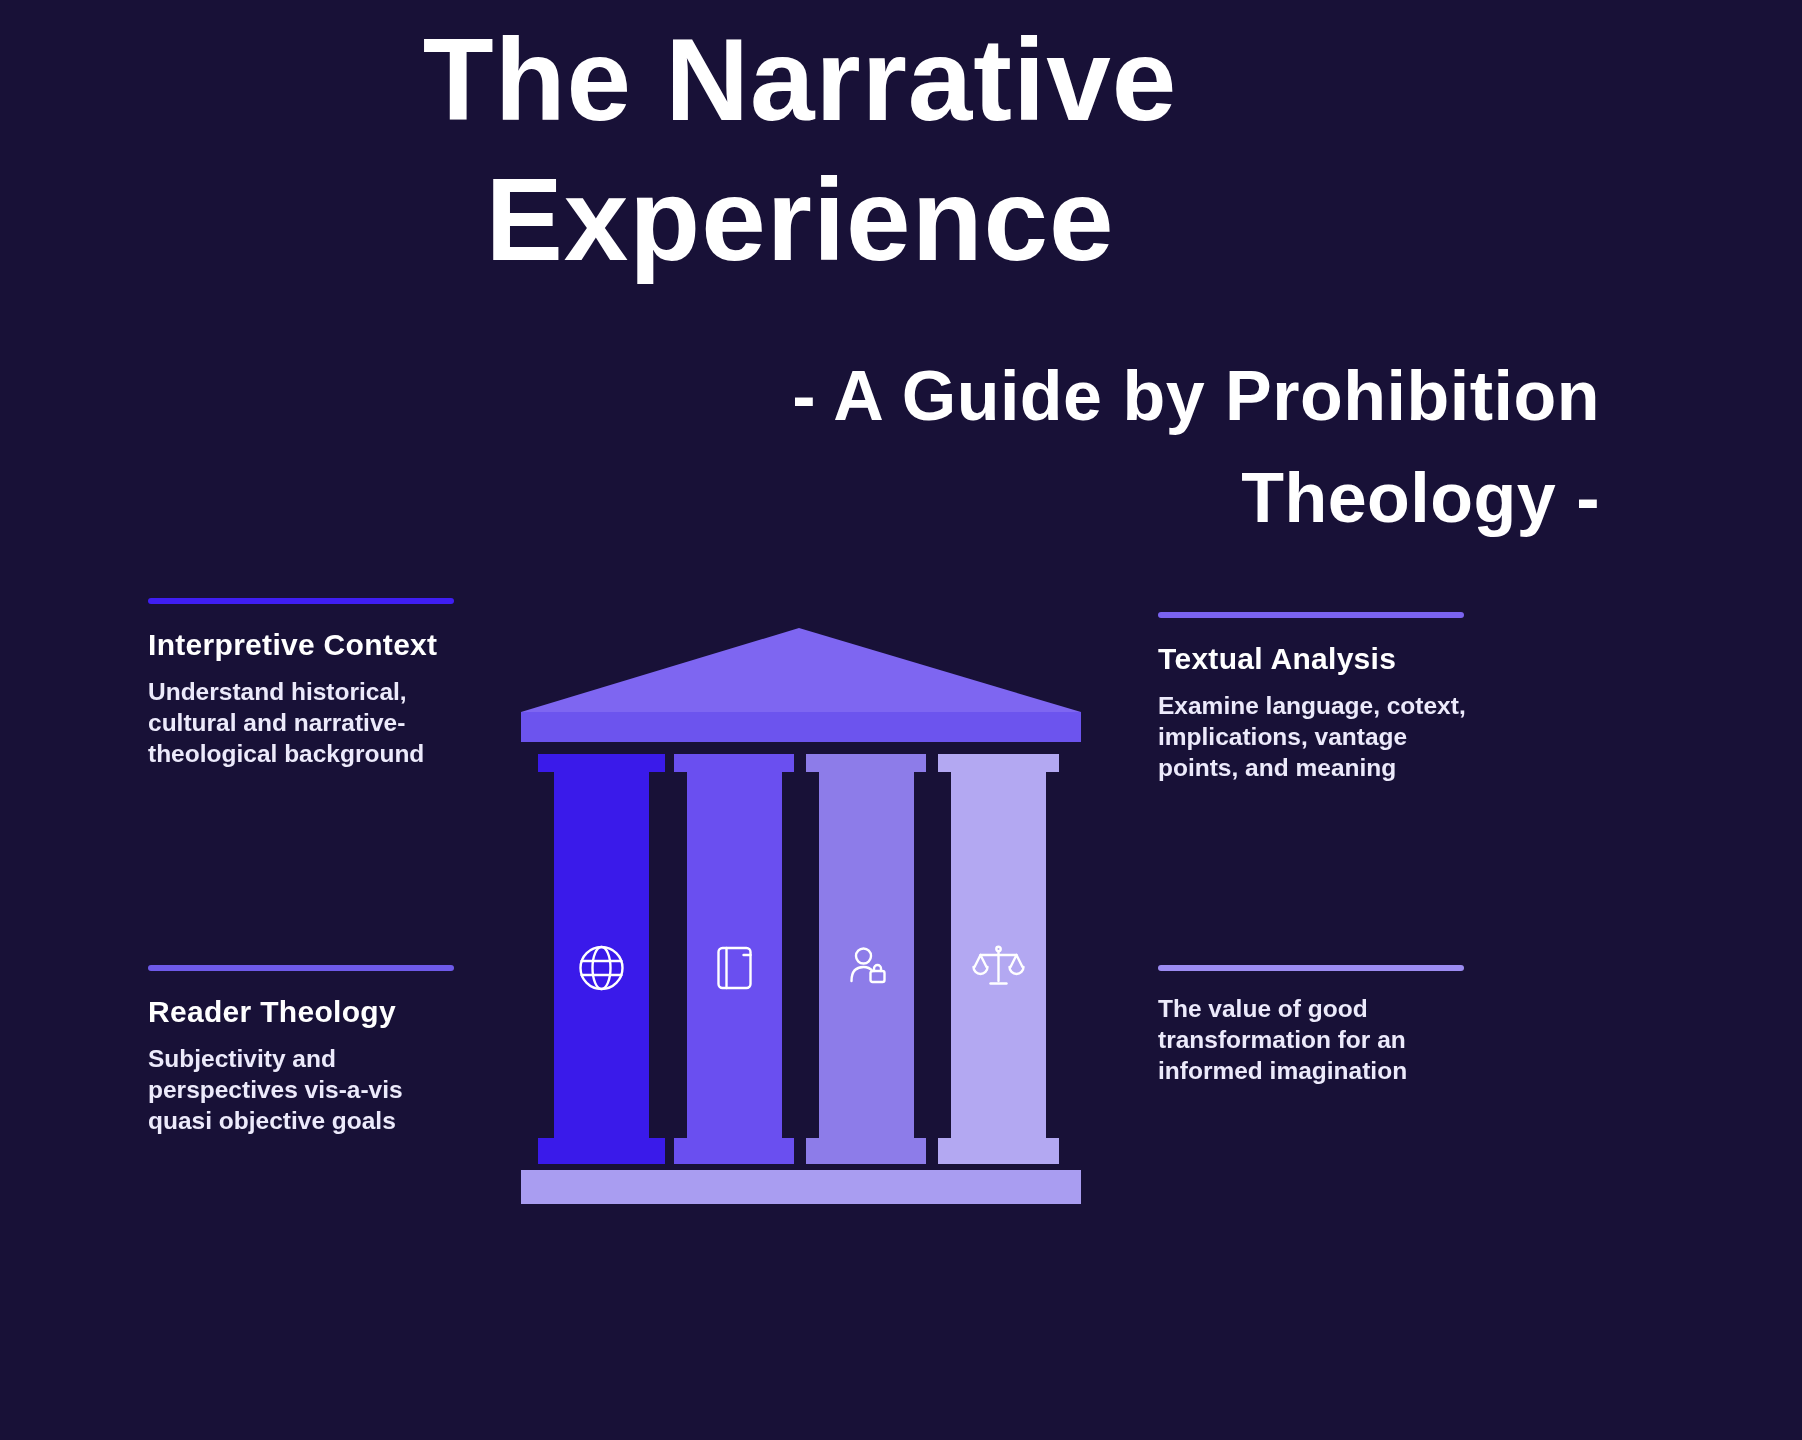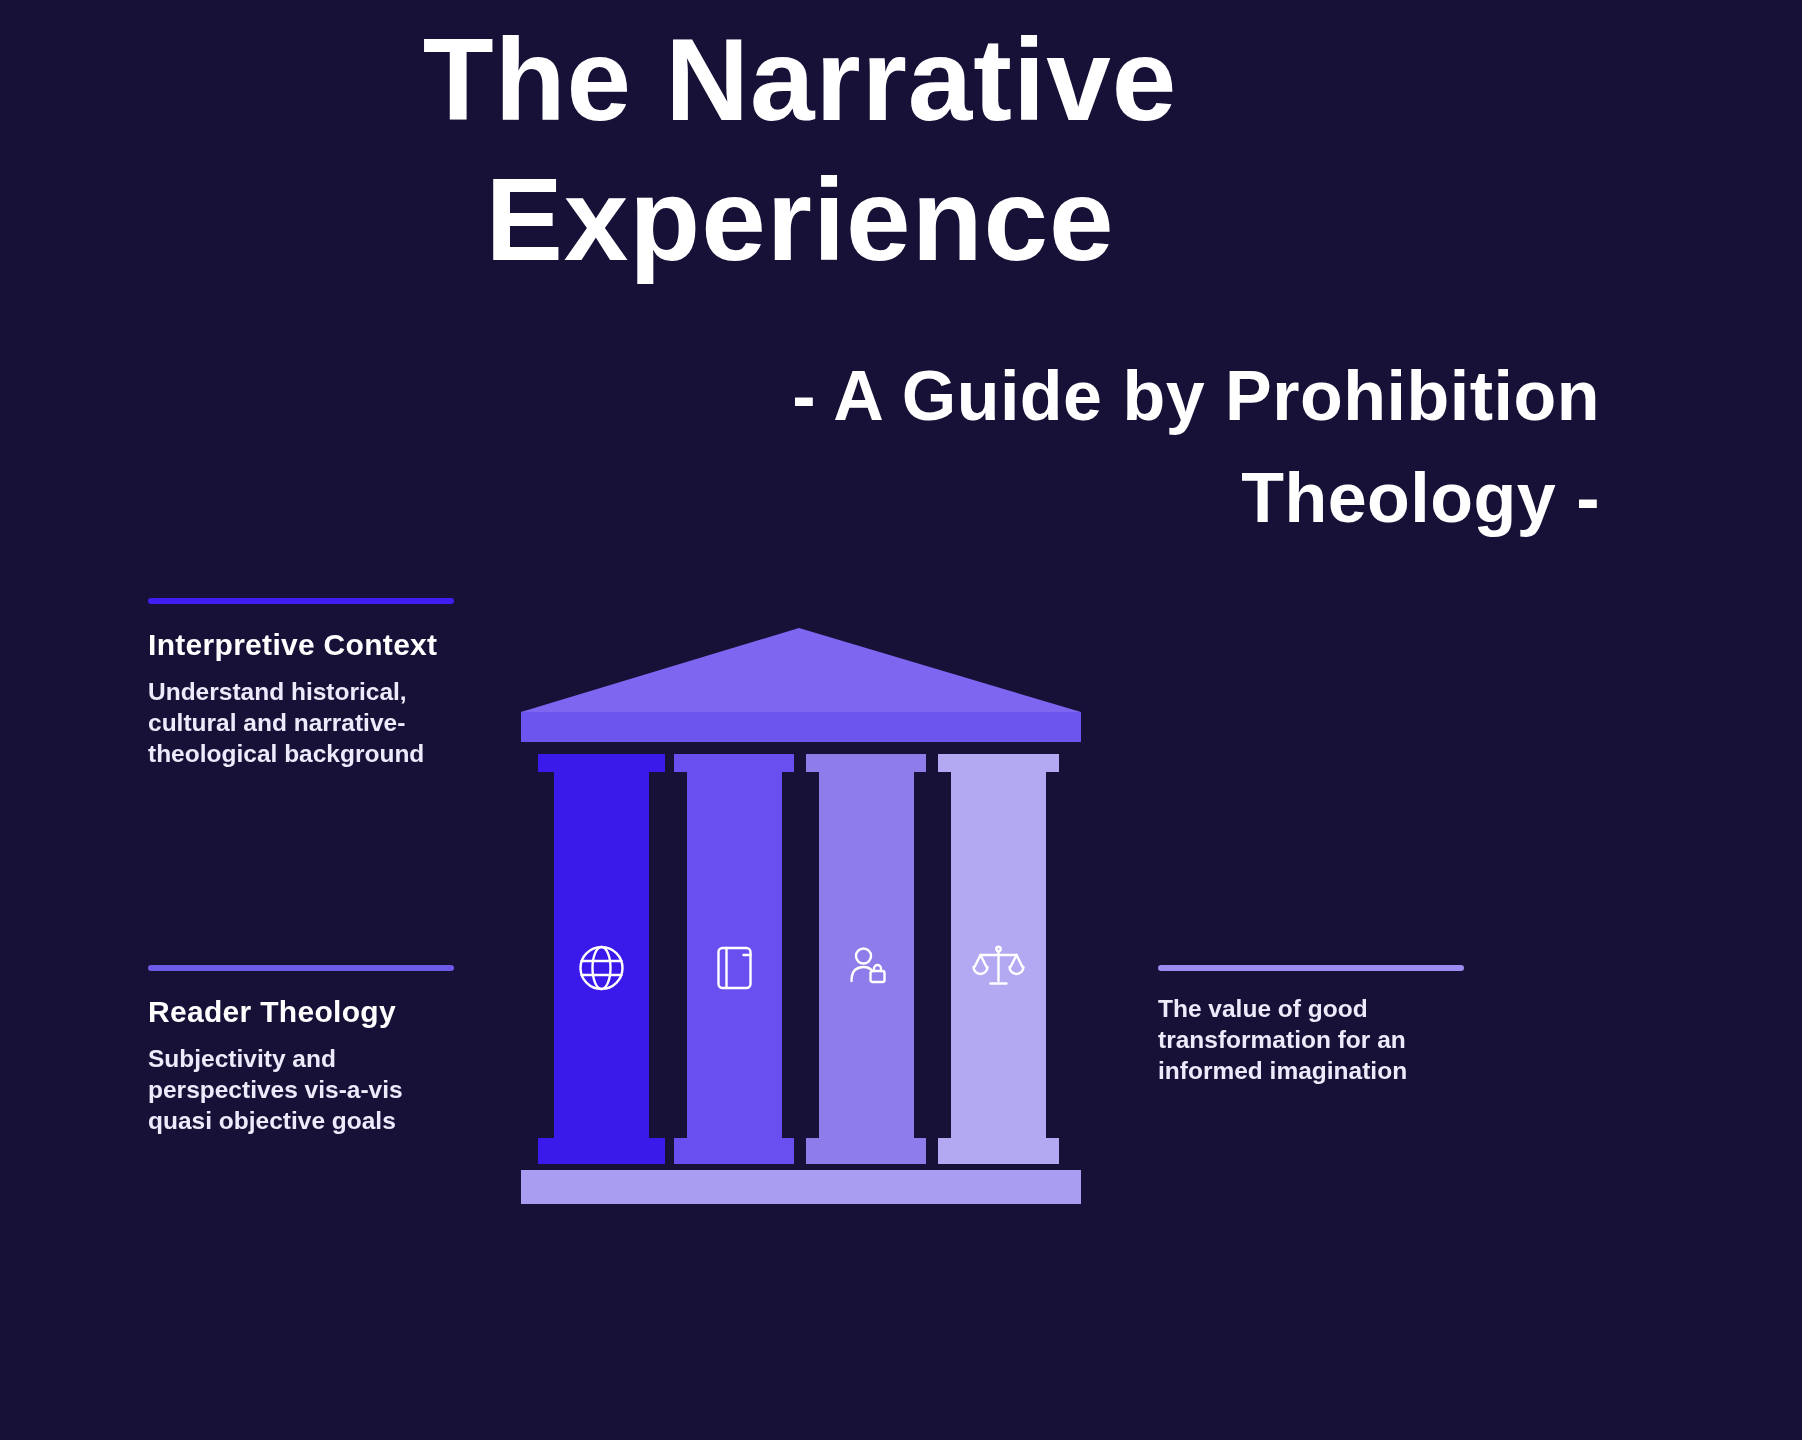--- a/index.html
+++ b/index.html
@@ -94,20 +94,25 @@
   <div class="subtitle">
     <span class="inner">- A Guide by Prohibition Theology -</span>
   </div>
 
   <div class="card tl">
     <div class="accent"></div>
     <h2>Interpretive Context</h2>
     <p>Understand historical, cultural and narrative-theological background</p>
   </div>
 
+  <div class="card tr">
+    <div class="accent"></div>
+    <h2>Textual Analysis</h2>
+    <p>Examine language, cotext, implications, vantage points, and meaning</p>
+  </div>
 
   <div class="card bl">
     <div class="accent"></div>
     <h2>Reader Theology</h2>
     <p>Subjectivity and perspectives vis-a-vis quasi objective goals</p>
   </div>
 
   <div class="card br">
     <div class="accent"></div>
     <p>The value of good transformation for an informed imagination</p>

